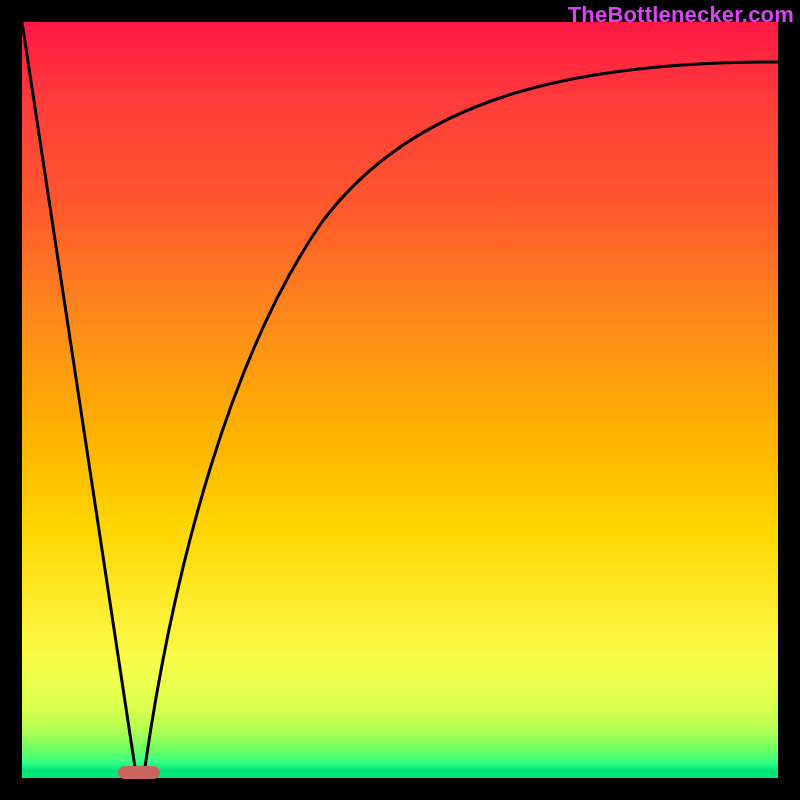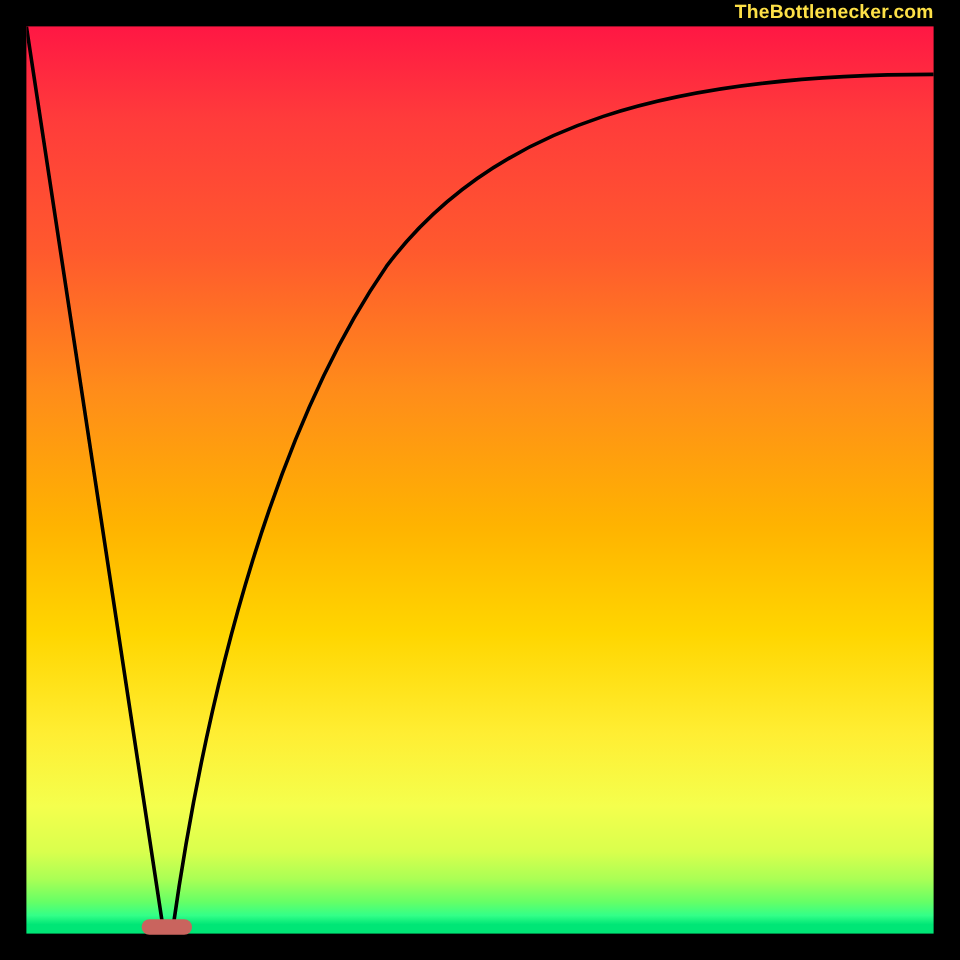--- a/index.html
+++ b/index.html
@@ -53,25 +53,25 @@
   .pill {
     position: absolute;
     width: 42px;
     height: 13px;
     border-radius: 7px;
     background: #c9645e;
   }
   .watermark {
     position: absolute;
     top: 2px;
-    right: 22px;
+    right: 6px;
     font-family: Arial, Helvetica, sans-serif;
-    font-size: 16px;
+    font-size: 22px;
     font-weight: 600;
-    color: #fde047;
+    color: #d946ef;
     letter-spacing: 0.2px;
     user-select: none;
   }
 </style>
 </head>
 <body>
 
 <div class="frame">
   <div class="gradient"></div>
 

